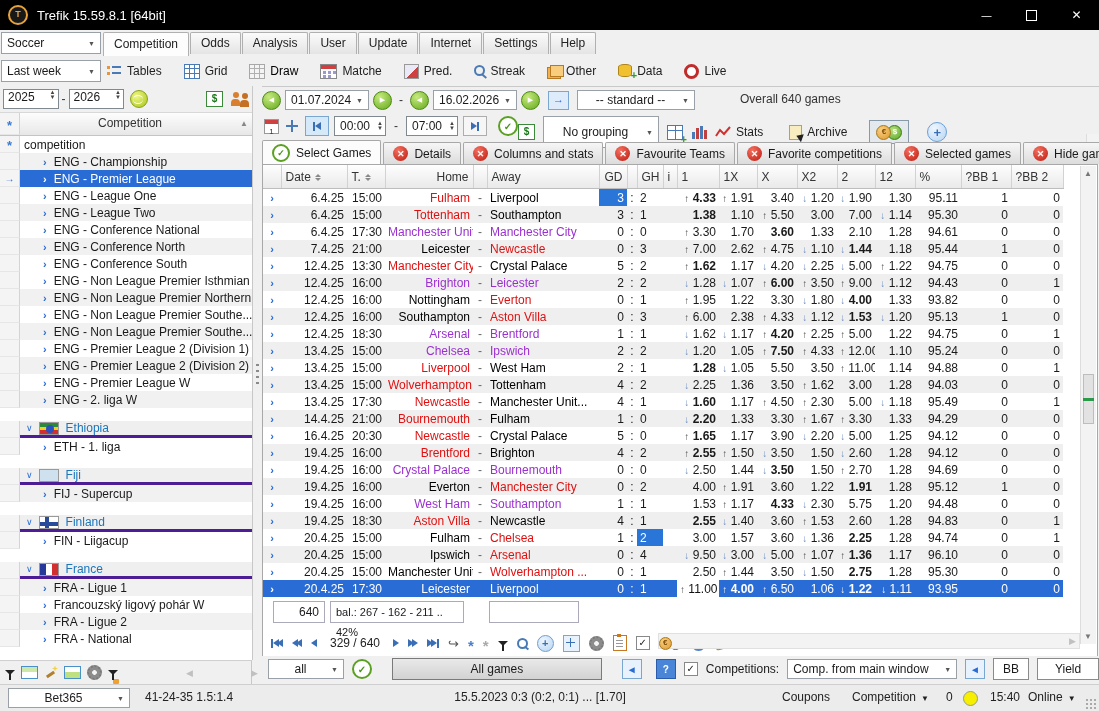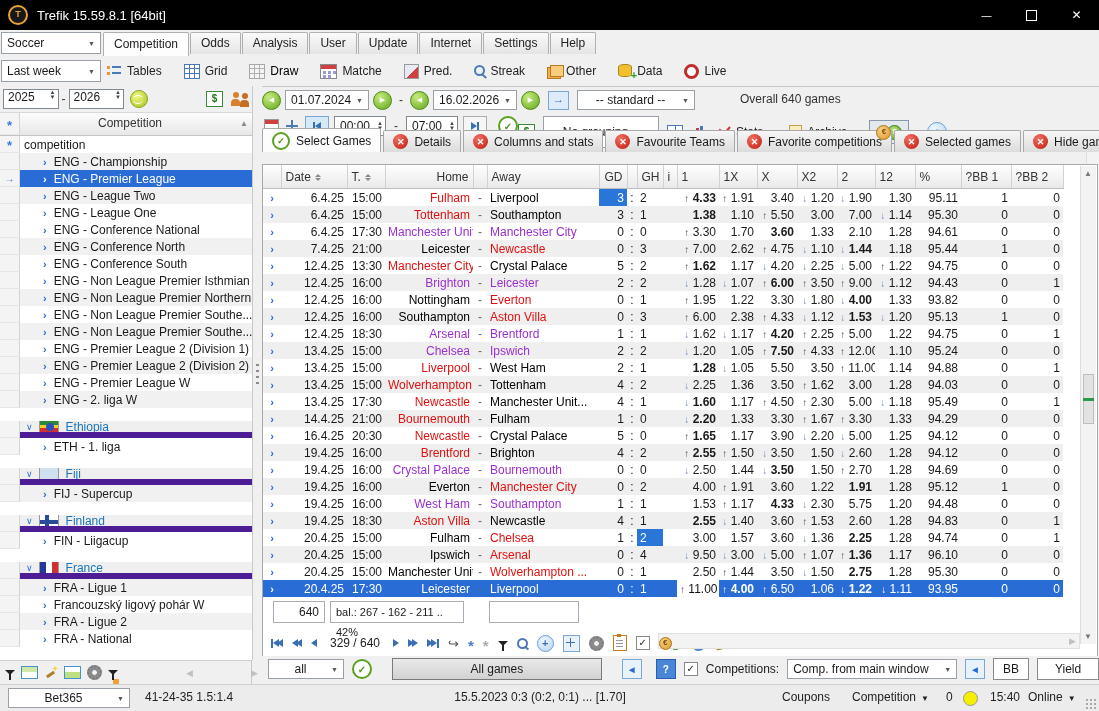--- a/index.html
+++ b/index.html
@@ -86,21 +86,21 @@
   #tree{position:relative}
   .trow{height:17px;display:flex;align-items:stretch}
   .trow .cnt{flex:1;display:flex;align-items:center;padding-left:23px;overflow:hidden;white-space:nowrap}
   .trow.root .cnt{padding-left:4px}
   .trow.alt .cnt{background:#f1f1f1}
   .trow.sel .cnt{background:#2a6cd5;color:#fff}
   .chev{color:#2a6cd5;font-weight:bold;font-size:11px;margin-right:7px}
   .chev::before{content:"›"}
   .trow.sel .chev{color:#fff}
   .trow.country{margin-top:13px}
-  .trow.country .cnt{background:#efefef;border-bottom:6px solid #4c1d95;padding-left:6px;color:#1b75bb}
+  .trow.country .cnt{background:#efefef;border-bottom:3px solid #4c1d95;padding-left:6px;color:#1b75bb}
   .cchev{color:#2a6cd5;font-size:9px;margin-right:6px}
   .cchev::before{content:"∨"}
   .flag{width:20px;height:13px;border:1px solid #999;margin-right:7px;flex:none;box-sizing:border-box;position:relative}
   .flag.et{background:linear-gradient(#2a8a3a 33%,#f0d020 33% 66%,#d03030 66%)}
   .flag.et::after{content:"";position:absolute;left:6px;top:2px;width:8px;height:8px;border-radius:50%;background:#2a50c0}
   .flag.fj{background:#cfe0ef}
   .flag.fi{background:linear-gradient(#2a4a9a,#2a4a9a) 5px 0/4px 13px no-repeat,linear-gradient(#2a4a9a,#2a4a9a) 0 5px/20px 4px no-repeat,#fff}
   .flag.fr{background:linear-gradient(90deg,#26389a 33%,#fff 33% 66%,#d03030 66%)}
   #treescroll{position:absolute;right:0;top:134px;width:12px;height:526px;background:#f3f3f3;border-left:1px solid #ddd}
   .greendash{position:absolute;left:1px;width:9px;height:3px;background:#2a9a4a}
@@ -163,21 +163,21 @@
   .ic-archive::after{content:"";position:absolute;right:-4px;bottom:-2px;border-left:7px solid #222;border-top:3px solid transparent;border-bottom:5px solid transparent;transform:rotate(-35deg)}
   .coins-btn{width:38px;height:22px;border:1px solid #8899aa;background:#e4e9ee;display:flex;align-items:center;justify-content:center}
   .coin{width:13px;height:13px;border-radius:50%;font-size:8px;font-weight:bold;text-align:center;line-height:12px}
   .coin.e{background:radial-gradient(circle at 35% 30%,#f8d080,#e09830);border:1px solid #a87818;color:#7a4a08;z-index:1}
   .coin.e::before{content:"€"}
   .coin.d{background:radial-gradient(circle at 35% 30%,#b8e080,#5aa828);border:1px solid #3a7a12;color:#fff;margin-left:-4px}
   .coin.d::before{content:"$"}
   .plus-circle{width:18px;height:18px;border-radius:50%;background:radial-gradient(circle at 35% 30%,#eef6ff,#b7d5f2);border:1px solid #6a9fd8;color:#3a6fb5;font-weight:bold;font-size:13px;display:flex;align-items:center;justify-content:center}
   .plus-circle::before{content:"+"}
   
-  #tabsrow{left:262px;top:128px;width:837px;height:24px;display:flex;align-items:flex-end}
+  #tabsrow{left:262px;top:140px;width:837px;height:24px;display:flex;align-items:flex-end}
   .vtab{height:21px;display:flex;align-items:center;gap:6px;padding:0 9px;border:1px solid #a8a8a8;border-bottom:none;margin-right:2px;
         background:linear-gradient(#f6f6f6,#dcdcdc);border-radius:2px 2px 0 0;white-space:nowrap}
   .vtab.active{background:#fcfcfc;height:23px}
   .x-circle{width:15px;height:15px;border-radius:50%;background:radial-gradient(circle at 35% 30%,#f27060,#bd1a10);color:#fff;font-size:9px;font-weight:bold;display:flex;align-items:center;justify-content:center;flex:none}
   .x-circle::before{content:"✕"}
   
   #listpanel{left:262px;top:164px;width:836px;height:496px;background:#fff;border:1px solid #a8a8a8;box-sizing:border-box}
   #grid{border-collapse:collapse;table-layout:fixed;width:800px;font-size:12px}
   #grid th{height:23px;font-weight:normal;color:#333;background:linear-gradient(#fefefe,#e9e9e9);
            border-right:1px solid #d2d2d2;border-bottom:1px solid #bdbdbd;padding:0 4px;white-space:nowrap;overflow:hidden;text-align:left}
@@ -370,32 +370,32 @@
       </div>
       <div class="trow leaf sel">
         <span class="gut">
           <span class="cur"></span>
         </span>
         <span class="cnt">
           <span class="chev"></span>
           <span>ENG - Premier League</span>
         </span>
       </div>
+      <div class="trow leaf">
+        <span class="gut"></span>
+        <span class="cnt">
+          <span class="chev"></span>
+          <span>ENG - League One</span>
+        </span>
+      </div>
       <div class="trow leaf alt">
         <span class="gut"></span>
         <span class="cnt">
           <span class="chev"></span>
           <span>ENG - League Two</span>
-        </span>
-      </div>
-      <div class="trow leaf">
-        <span class="gut"></span>
-        <span class="cnt">
-          <span class="chev"></span>
-          <span>ENG - League One</span>
         </span>
       </div>
       <div class="trow leaf">
         <span class="gut"></span>
         <span class="cnt">
           <span class="chev"></span>
           <span>ENG - Conference National</span>
         </span>
       </div>
       <div class="trow leaf alt">

